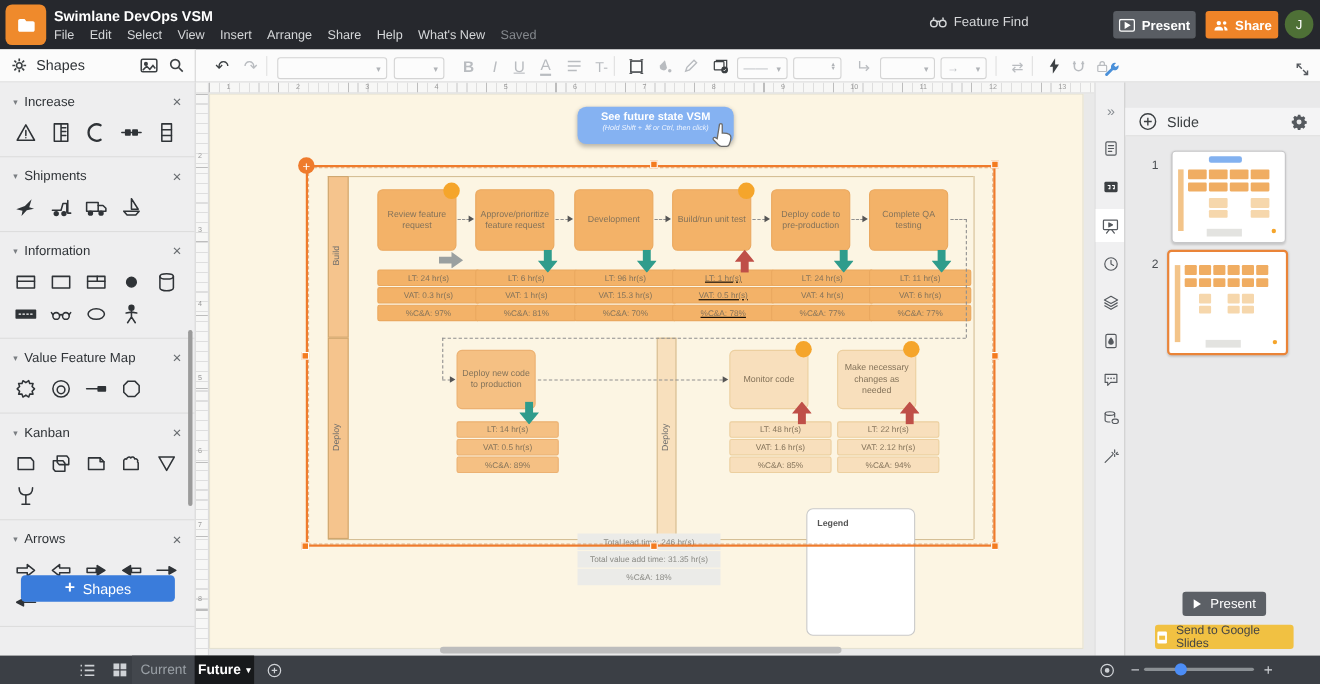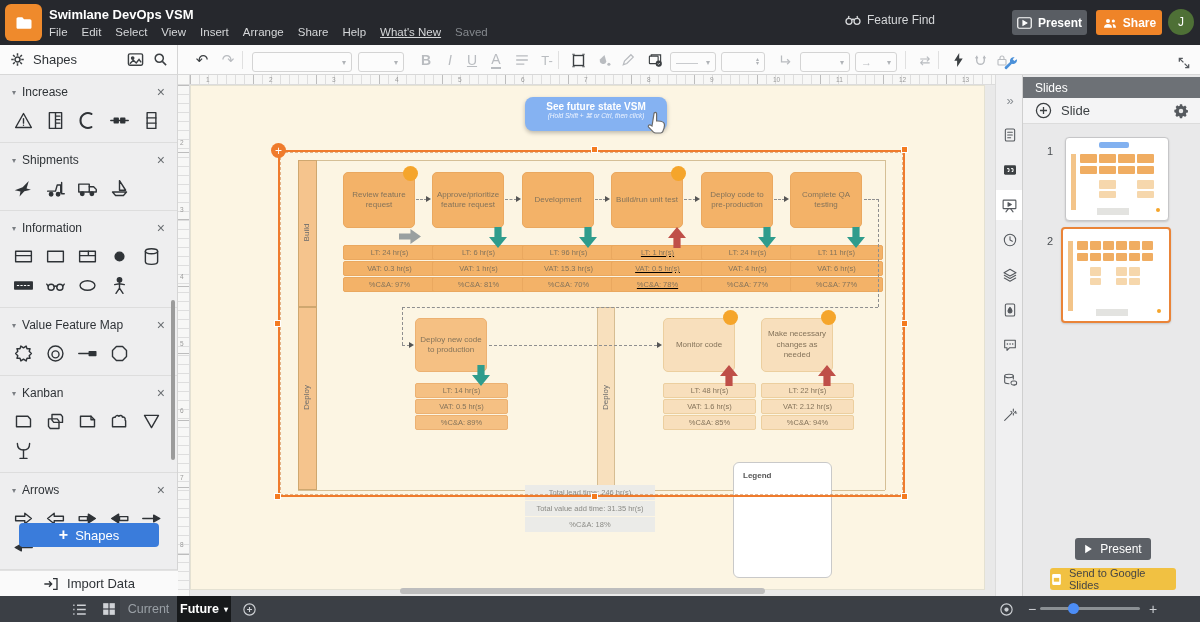--- a/index.html
+++ b/index.html
@@ -6,21 +6,21 @@
   html,body { width:1200px; height:622px; overflow:hidden; }
   body { font-family:"Liberation Sans", sans-serif; background:#e9e9e9; }
   #app { position:relative; width:1200px; height:622px; overflow:hidden; }
 
   
   #titlebar { position:absolute; left:0; top:0; width:1200px; height:45px; background:#26282d; }
   #logo { position:absolute; left:5px; top:4px; width:37px; height:37px; background:#ef8a2c; border-radius:6px; display:flex; align-items:center; justify-content:center; }
   #doc-title { position:absolute; left:49px; top:7px; color:#fff; font-size:13px; font-weight:bold; }
   #menubar { position:absolute; left:49px; top:26px; display:flex; gap:14px; }
   #menubar span { color:#d5d7d9; font-size:11.5px; cursor:default; }
-  #menubar span.underline { text-decoration:underline; }
+  #menubar span.underline { }
   #menubar span.muted { color:#84888d; }
   #feature-find { position:absolute; right:265px; top:13px; display:flex; gap:6px; align-items:center; color:#d5d7d9; font-size:12px; }
   #btn-present-top { position:absolute; right:113px; top:10px; width:75px; height:25px; background:#595d63; border-radius:3px; color:#fff; font-size:12px; font-weight:bold; display:flex; align-items:center; justify-content:center; gap:6px; }
   #btn-share-top { position:absolute; right:38px; top:10px; width:66px; height:25px; background:#ef8428; border-radius:3px; color:#fff; font-size:12px; font-weight:bold; display:flex; align-items:center; justify-content:center; gap:5px; }
   #avatar { position:absolute; right:6px; top:9px; width:26px; height:26px; border-radius:50%; background:#4e7036; color:#fff; font-size:12px; display:flex; align-items:center; justify-content:center; }
 
   
   #toolbar { position:absolute; left:0; top:45px; width:1200px; height:30px; background:#fbfbfb; border-bottom:1px solid #d8d8d8; }
   #shapes-header { position:absolute; left:0; top:45px; width:178px; height:30px; background:#fbfbfb; border-right:1px solid #d5d5d5; border-bottom:1px solid #d8d8d8; display:flex; align-items:center; }
   #shapes-header .lbl { font-size:13px; color:#2f3337; margin-left:8px; }
@@ -565,29 +565,20 @@
               </svg>
             </div>
           </div>
         </div>
       </div>
   <div id="side-scroll"></div>
   <div id="btn-shapes">
     <span class="plus">+</span>
     <span>Shapes</span>
   </div>
-  <div id="import-row">
-    <span>
-          <svg width="16" height="14" viewBox="0 0 24 20" fill="none" stroke="#2f3337" stroke-width="2">
-            <path d="M2 10h11M9 6l4 4-4 4"></path>
-            <path d="M15 2h6v16h-6"></path>
-          </svg>
-        </span>
-    <span>Import Data</span>
-  </div>
 </div>
 
 <div id="canvas">
   <div id="page"></div>
   <div id="ruler-top"></div>
   <div id="ruler-left"></div>
   <div id="ruler-corner"></div>
   <div id="diagram">
         <div class="pool-line" style="left: 120px; top: 85px; width: 587px; height: 1px;"></div>
         <div class="pool-line" style="left: 120px; top: 415px; width: 587px; height: 1px;"></div>
@@ -802,21 +793,20 @@
         <path d="M21 6.5a5.5 5.5 0 0 1-7.6 5L6 19a2 2 0 0 1-3-2.7l7.6-7.4A5.5 5.5 0 0 1 17.5 2l-3 3L17 7.5l3.5-2.5c.3.5.5 1 .5 1.5Z"></path>
       </svg>
     </div>
 <div id="fullscreen">
       <svg width="14" height="14" viewBox="0 0 24 24" fill="none" stroke="#55595e" stroke-width="2.2">
         <path d="M4 10V4h6M20 14v6h-6M4 4l7 7M20 20l-7-7"></path>
       </svg>
     </div>
 
 <div id="slides">
-  <div id="slides-header">Slides</div>
   <div id="slide-add-row">
     <span>
           <svg width="17" height="17" viewBox="0 0 24 24" fill="none" stroke="#3c4043" stroke-width="1.8">
             <circle cx="12" cy="12" r="10"></circle>
             <path d="M12 7v10M7 12h10"></path>
           </svg>
         </span>
     <span>Slide</span>
     <span class="sp"></span>
     <span>

